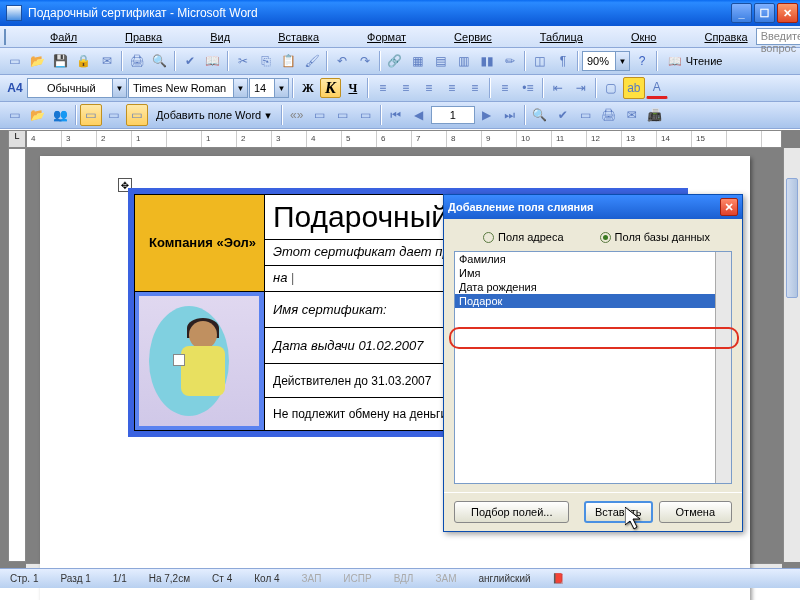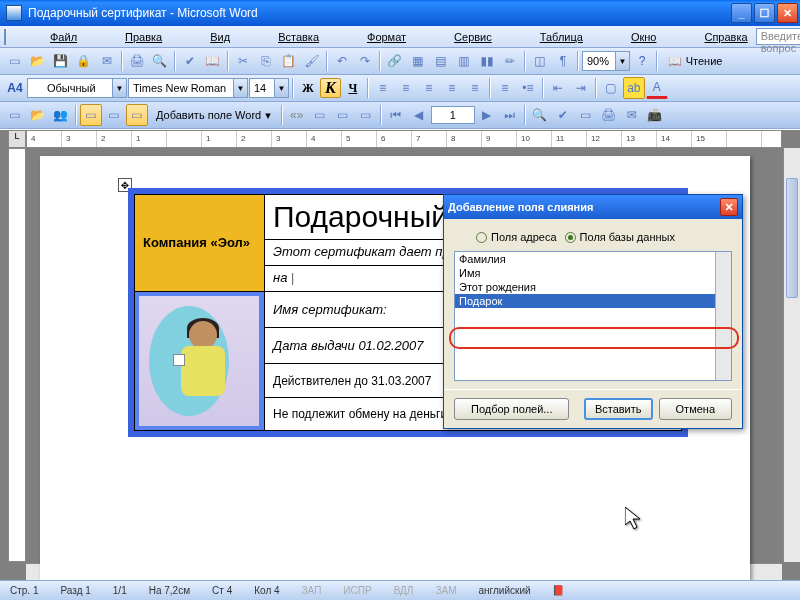--- a/index.html
+++ b/index.html
@@ -46,55 +46,55 @@
   .corner { position:absolute; top:0; left:8px; width:18px; height:18px; background:#e0e0e0; border:1px solid #888; font-size:9px; text-align:center; }
   .page { position:absolute; top:26px; left:40px; width:710px; height:480px; background:#fff; box-shadow:2px 2px 4px rgba(0,0,0,.4); }
   .scroll-v { position:absolute; top:18px; right:0; width:17px; bottom:18px; background:#e8e8e8; border-left:1px solid #888; }
   .scroll-v .thumb { position:absolute; top:30px; left:2px; right:2px; height:120px; background:linear-gradient(90deg,#d0dcf0,#b0c4e0); border:1px solid #8da8d8; border-radius:2px; }
   .scroll-h { position:absolute; bottom:0; left:26px; right:18px; height:17px; background:#e8e8e8; border-top:1px solid #888; }
 
   
   .cert { position:absolute; top:32px; left:88px; width:560px; border:6px solid #3a62e0; background:#fff; }
   .cert table { width:100%; border-collapse:collapse; }
   .cert td { border:1px solid #000; padding:4px 8px; font-size:12px; }
-  .cert .gold { background:#f0b820; width:130px; text-align:left; font-family:"Times New Roman",serif; font-size:13px; font-weight:bold; padding:40px 8px; }
+  .cert .gold { background:#f0b820; width:130px; text-align:right; font-family:"Times New Roman",serif; font-size:13px; font-weight:bold; padding:40px 8px; }
   .cert .img-cell { background:#5a82f0; padding:4px; }
   .cert .heading { font-family:"Times New Roman",serif; font-size:30px; }
   .cert .ital { font-style:italic; font-family:"Times New Roman",serif; font-size:13px; }
   .cert .img-art { width:120px; height:130px; background:linear-gradient(#e0d8f0,#d0c8e8); position:relative; overflow:hidden; }
   .cert .img-art .oval { position:absolute; top:10px; left:10px; width:80px; height:110px; background:#80d0e0; border-radius:50%; }
   .cert .img-art .person { position:absolute; top:20px; left:30px; width:70px; height:100px; }
   .cert .img-art .head { width:28px; height:28px; background:#c09060; border-radius:50%; position:absolute; top:5px; left:20px; }
   .cert .img-art .hair { width:32px; height:20px; background:#2c2020; border-radius:50% 50% 0 0; position:absolute; top:2px; left:18px; }
   .cert .img-art .body { width:44px; height:50px; background:#e8e060; position:absolute; top:30px; left:12px; border-radius:8px; }
   .cert .img-art .cup { width:12px; height:12px; background:#fff; border:1px solid #888; position:absolute; top:38px; left:4px; }
   .handle { position:absolute; top:22px; left:78px; width:14px; height:14px; border:1px solid #555; background:#fff; display:flex; align-items:center; justify-content:center; font-size:10px; }
 
   
   .dialog { position:absolute; top:194px; left:443px; width:300px; background:#ece9d8; border:1px solid #0a4db0; box-shadow:2px 2px 6px rgba(0,0,0,.4); }
   .dlg-title { height:24px; background:linear-gradient(#3a8aff,#1a5ed0); color:#fff; font-size:11px; font-weight:bold; display:flex; align-items:center; padding:0 4px; }
   .dlg-title .x { margin-left:auto; width:18px; height:18px; background:linear-gradient(#ff8a6a,#e0402a); border:1px solid #a02010; border-radius:2px; display:flex; align-items:center; justify-content:center; font-size:11px; }
   .dlg-body { padding:8px 10px; font-size:11px; }
   .dlg-body .lbl { margin-bottom:4px; }
-  .radio-row { display:flex; gap:8px; margin:4px 0 8px 22px; }
+  .radio-row { display:flex; gap:36px; margin:4px 0 8px 29px; }
   .radio-row label { display:flex; align-items:center; gap:4px; }
   .radio { width:11px; height:11px; border:1px solid #5a7a40; border-radius:50%; display:inline-flex; align-items:center; justify-content:center; }
   .radio.sel::after { content:""; width:5px; height:5px; background:#3a7a20; border-radius:50%; }
-  .listbox { width:100%; height:130px; background:#fff; border:1px solid #7a9cc8; overflow:hidden; position:relative; font-size:11px; }
+  .listbox { width:100%; height:233px; background:#fff; border:1px solid #7a9cc8; overflow:hidden; position:relative; font-size:11px; }
   .listbox .item { padding:1px 4px; }
   .listbox .item.sel { background:#316ac5; color:#fff; }
   .listbox .lb-scroll { position:absolute; top:0; right:0; width:16px; bottom:0; background:#e8e8e8; border-left:1px solid #aaa; }
   .dlg-buttons { display:flex; justify-content:flex-end; gap:6px; padding:8px 10px; border-top:1px solid #fff; }
   .dlg-buttons button { font-size:11px; padding:2px 16px; height:22px; background:linear-gradient(#fff,#e0e0d0); border:1px solid #888; border-radius:3px; }
   .dlg-buttons .default { border:2px solid #4a90e2; padding:1px 9px; }
   .dlg-buttons .left { margin-right:auto; }
   .highlight-ring { position:absolute; border:2px solid #e03020; border-radius:10px; pointer-events:none; }
 
   
-  .statusbar { position:absolute; bottom:0; left:0; right:0; height:20px; background:linear-gradient(#e4eeff,#b8d0f0); border-top:1px solid #8da8d8; display:flex; align-items:center; font-size:10px; padding:0 6px; gap:14px; color:#333; }
+  .statusbar { position:absolute; bottom:12px; left:0; right:0; height:20px; background:linear-gradient(#e4eeff,#b8d0f0); border-top:1px solid #8da8d8; display:flex; align-items:center; font-size:10px; padding:0 6px; gap:14px; color:#333; }
   .statusbar .cell { padding:0 4px; }
   .statusbar .dim { color:#aaa; }
 
   
   .cursor { position:absolute; top:507px; left:625px; width:20px; height:26px; pointer-events:none; z-index:100; }
   .cursor svg { filter:drop-shadow(1px 1px 1px rgba(0,0,0,.5)); }
 
   
   .ico { font-family:Arial,sans-serif; font-size:12px; color:#5a7ac0; }
   .bold-b { font-weight:bold; font-family:"Times New Roman"; }
@@ -326,21 +326,21 @@
         </label>
       <label>
           <span class="radio sel"></span>
           <span>Поля базы данных</span>
         </label>
     </div>
     <div class="listbox">
       <div id="listbox-items">
           <div class="item">Фамилия</div>
           <div class="item">Имя</div>
-          <div class="item">Этот рождения</div>
+          <div class="item">Дата рождения</div>
           <div class="item sel">Подарок</div>
         </div>
       <div class="lb-scroll"></div>
     </div>
   </div>
   <div class="dlg-buttons">
     <button class="left">Подбор полей...</button>
     <button class="default">Вставить</button>
     <button>Отмена</button>
   </div>

